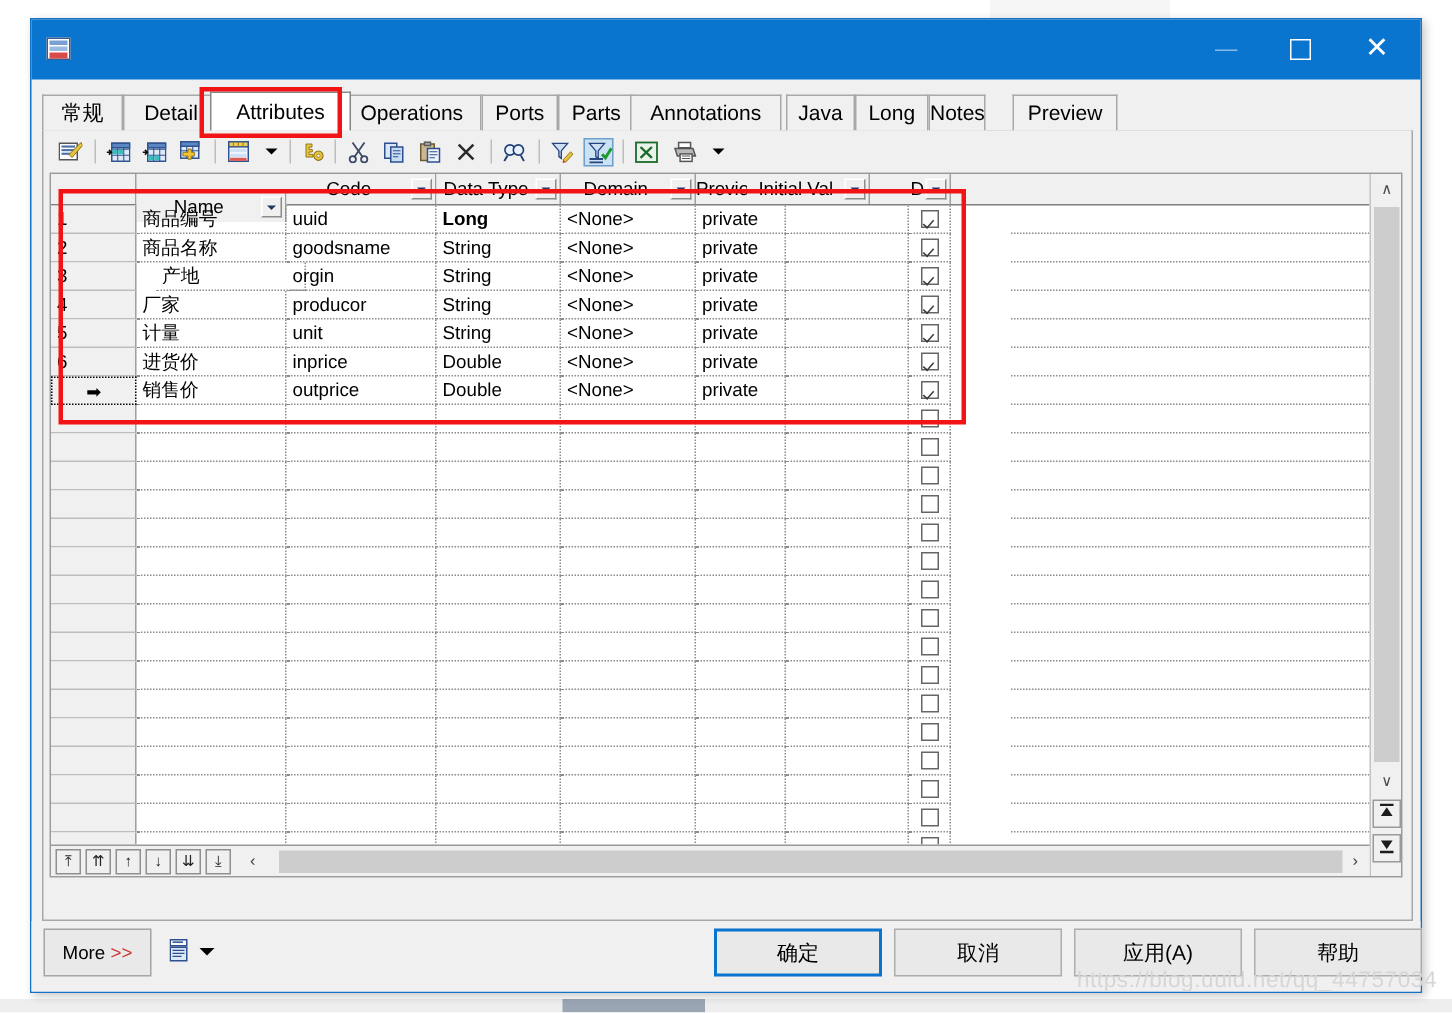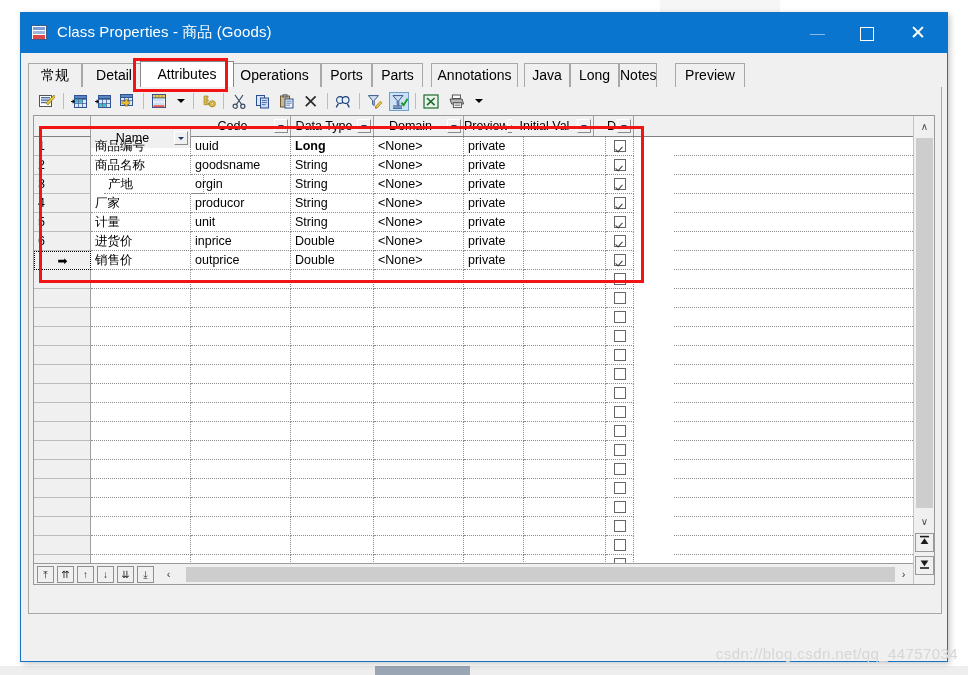--- a/index.html
+++ b/index.html
@@ -446,36 +446,35 @@
   </div>
 
   <div class="dialog">
 
     <div class="titlebar">
       <div class="title-icon">
         <i class="r1"></i>
           <i class="r2"></i>
           <i class="r3"></i>
       </div>
-      <div class="title-text">Class Properties - 商品 (Goods)</div>
       <div class="winbtn min"><span class="gl-min"></span></div>
       <div class="winbtn max"><span class="gl-max"></span></div>
       <div class="winbtn close">✕</div>
     </div>
 
     <div class="tabstrip">
       <div class="tab-underline"></div>
       <div id="tabs-host">
           <div class="tab" style="left: 0px; width: 54px;">常规</div>
           <div class="tab" style="left: 54px; width: 64px;">Detail</div>
           <div class="tab sel" style="left: 112px; width: 94px;">Attributes</div>
           <div class="tab" style="left: 200px; width: 93px;">Operations</div>
           <div class="tab" style="left: 293px; width: 51px;">Ports</div>
           <div class="tab" style="left: 344px; width: 51px;">Parts</div>
-          <div class="tab" style="left: 403px; width: 87px;">Annotations</div>
+          <div class="tab" style="left: 392px; width: 101px;">Annotations</div>
           <div class="tab" style="left: 496px; width: 46px;">Java</div>
           <div class="tab" style="left: 542px; width: 49px;">Long</div>
           <div class="tab" style="left: 591px; width: 38px;">Notes</div>
           <div class="tab" style="left: 647px; width: 70px;">Preview</div>
         </div>
     </div>
 
     <div class="panel">
 
       <div class="gridtoolbar">
@@ -631,21 +630,21 @@
               <span class="ddl"></span>
             </div>
             <div class="hcell" style="left: 340px; width: 90px;">
               <span class="lbl">Domain</span>
               <span class="ddl"></span>
             </div>
             <div class="hcell" style="left: 430px; width: 60px;">
               <span class="lbl">Preview</span>
               <span class="ddl"></span>
             </div>
-            <div class="hcell" style="left: 478px; width: 82px;">
+            <div class="hcell" style="left: 464px; width: 82px;">
               <span class="lbl">Initial Val</span>
               <span class="ddl"></span>
             </div>
             <div class="hcell" style="left: 572px; width: 28px;">
               <span class="lbl">D</span>
               <span class="ddl"></span>
             </div>
             <div class="hcell" style="left: 600px; width: 279px; border-right: none;"></div>
           </div>
         <div id="grid-body" style="position:absolute; left:0; top:21px; width:879px; height:426px; overflow:hidden;">
@@ -931,19 +930,40 @@
               <div class="navbtn" style="left: 83px;">⇊</div>
               <div class="navbtn" style="left: 103px;">⤓</div>
             </div>
           <div class="hsb-left" style="left:128px">‹</div>
           <div class="hthumb"></div>
           <div class="hsb-right" style="left:863px">›</div>
         </div>
       </div>
     </div>
 
+    <div class="footer">
+      <div class="btn more">
+        <span>More</span>
+        <span class="ch">&gt;&gt;</span>
+      </div>
+      <div class="rep-icon">
+        <svg width="14" height="16" viewBox="0 0 14 16">
+            <rect x="0.5" y="0.5" width="11" height="4" fill="#fff" stroke="#2c4f8f"></rect>
+            <rect x="2" y="1.6" width="7" height="1" fill="#2c4f8f"></rect>
+            <rect x="0.5" y="5.5" width="11" height="9" fill="#dce8f7" stroke="#2c4f8f"></rect>
+            <path d="M2 7.6 H10 M2 9.6 H10 M2 11.6 H8" stroke="#2c4f8f" stroke-width=".9"></path>
+          </svg>
+      </div>
+      <div class="rep-caret"></div>
+      <div id="footer-buttons">
+          <div class="btn wide default" style="left: 455px; top: 5px; width: 112px;">确定</div>
+          <div class="btn wide" style="left: 575px; top: 5px; width: 112px;">取消</div>
+          <div class="btn wide" style="left: 695px; top: 5px; width: 112px;">应用(A)</div>
+          <div class="btn wide" style="left: 815px; top: 5px; width: 112px;">帮助</div>
+        </div>
+    </div>
   </div>
 
   <div class="annot tab-box"></div>
   <div class="annot grid-box"></div>
 
-  <div class="watermark">csdn://blog.csdn.net/qq_44757034</div>
+  <div class="watermark">https://blog.uuid.net/qq_44757034</div>
 </div>
 
 </body></html>

